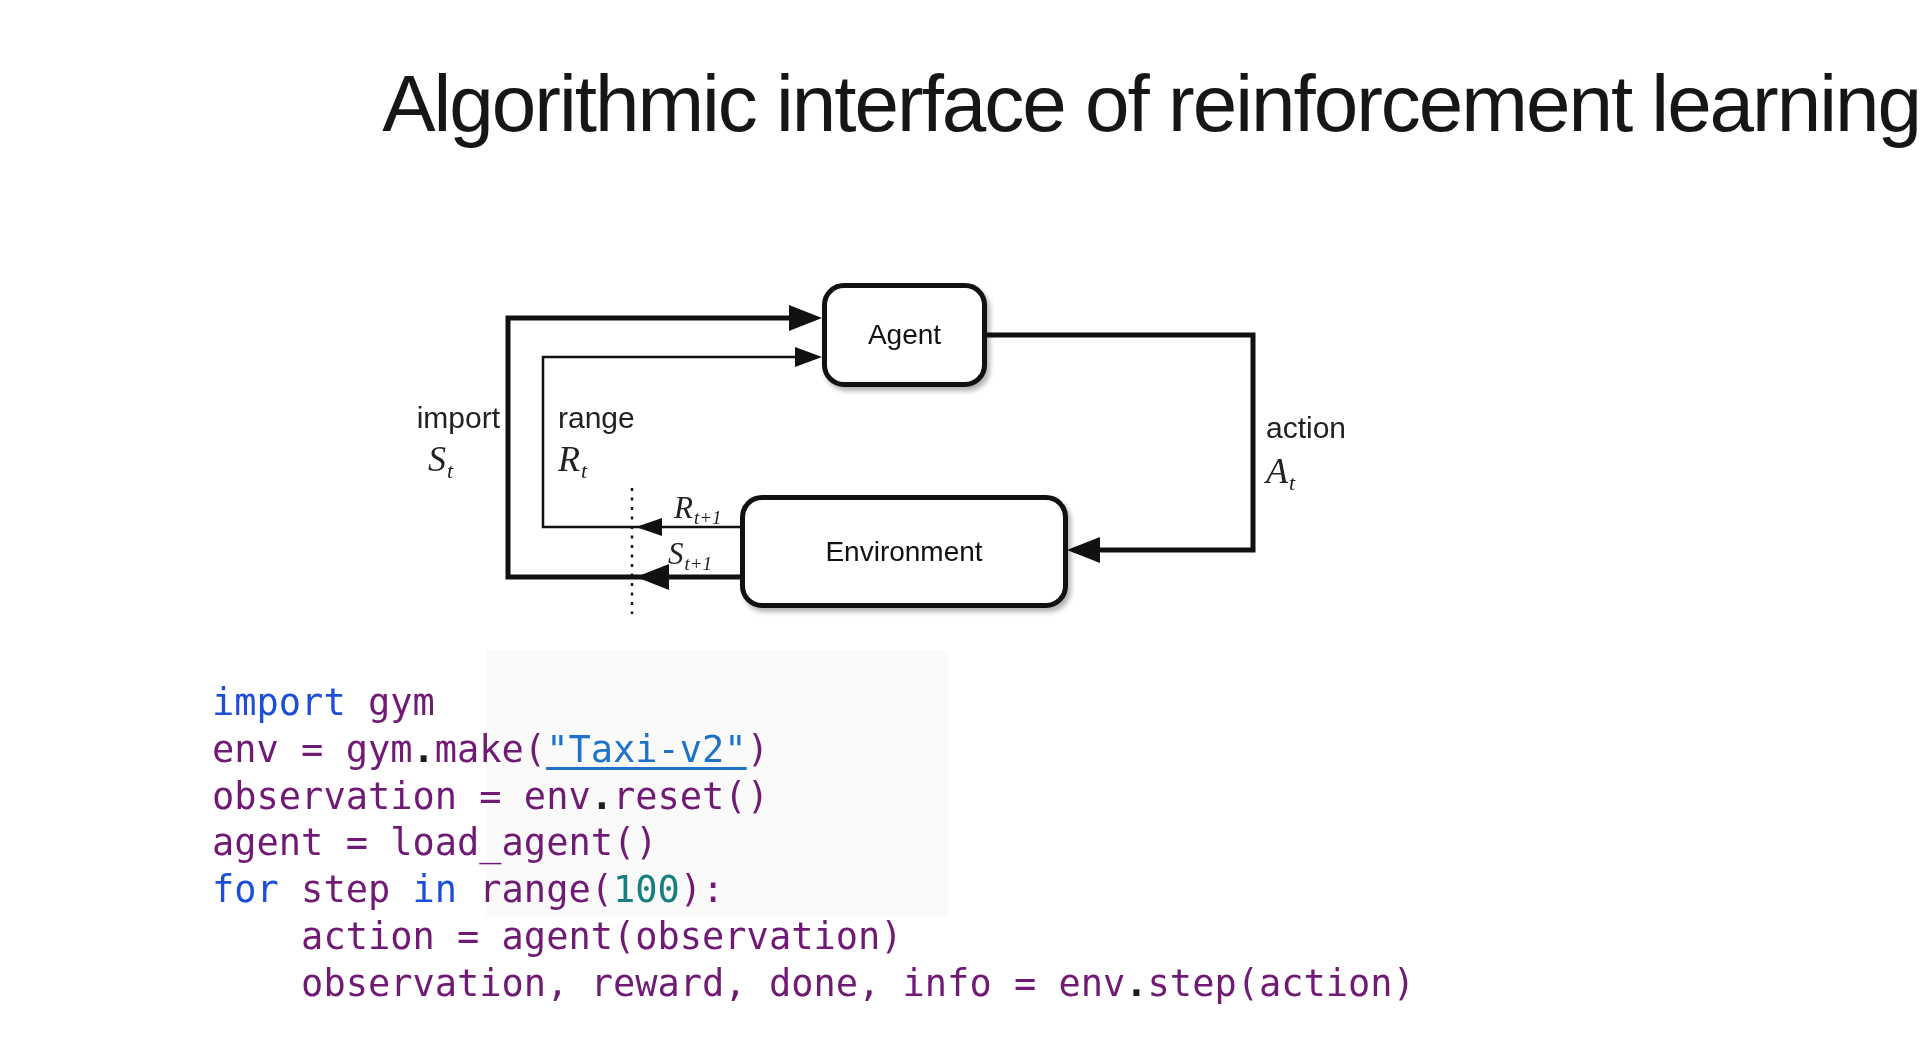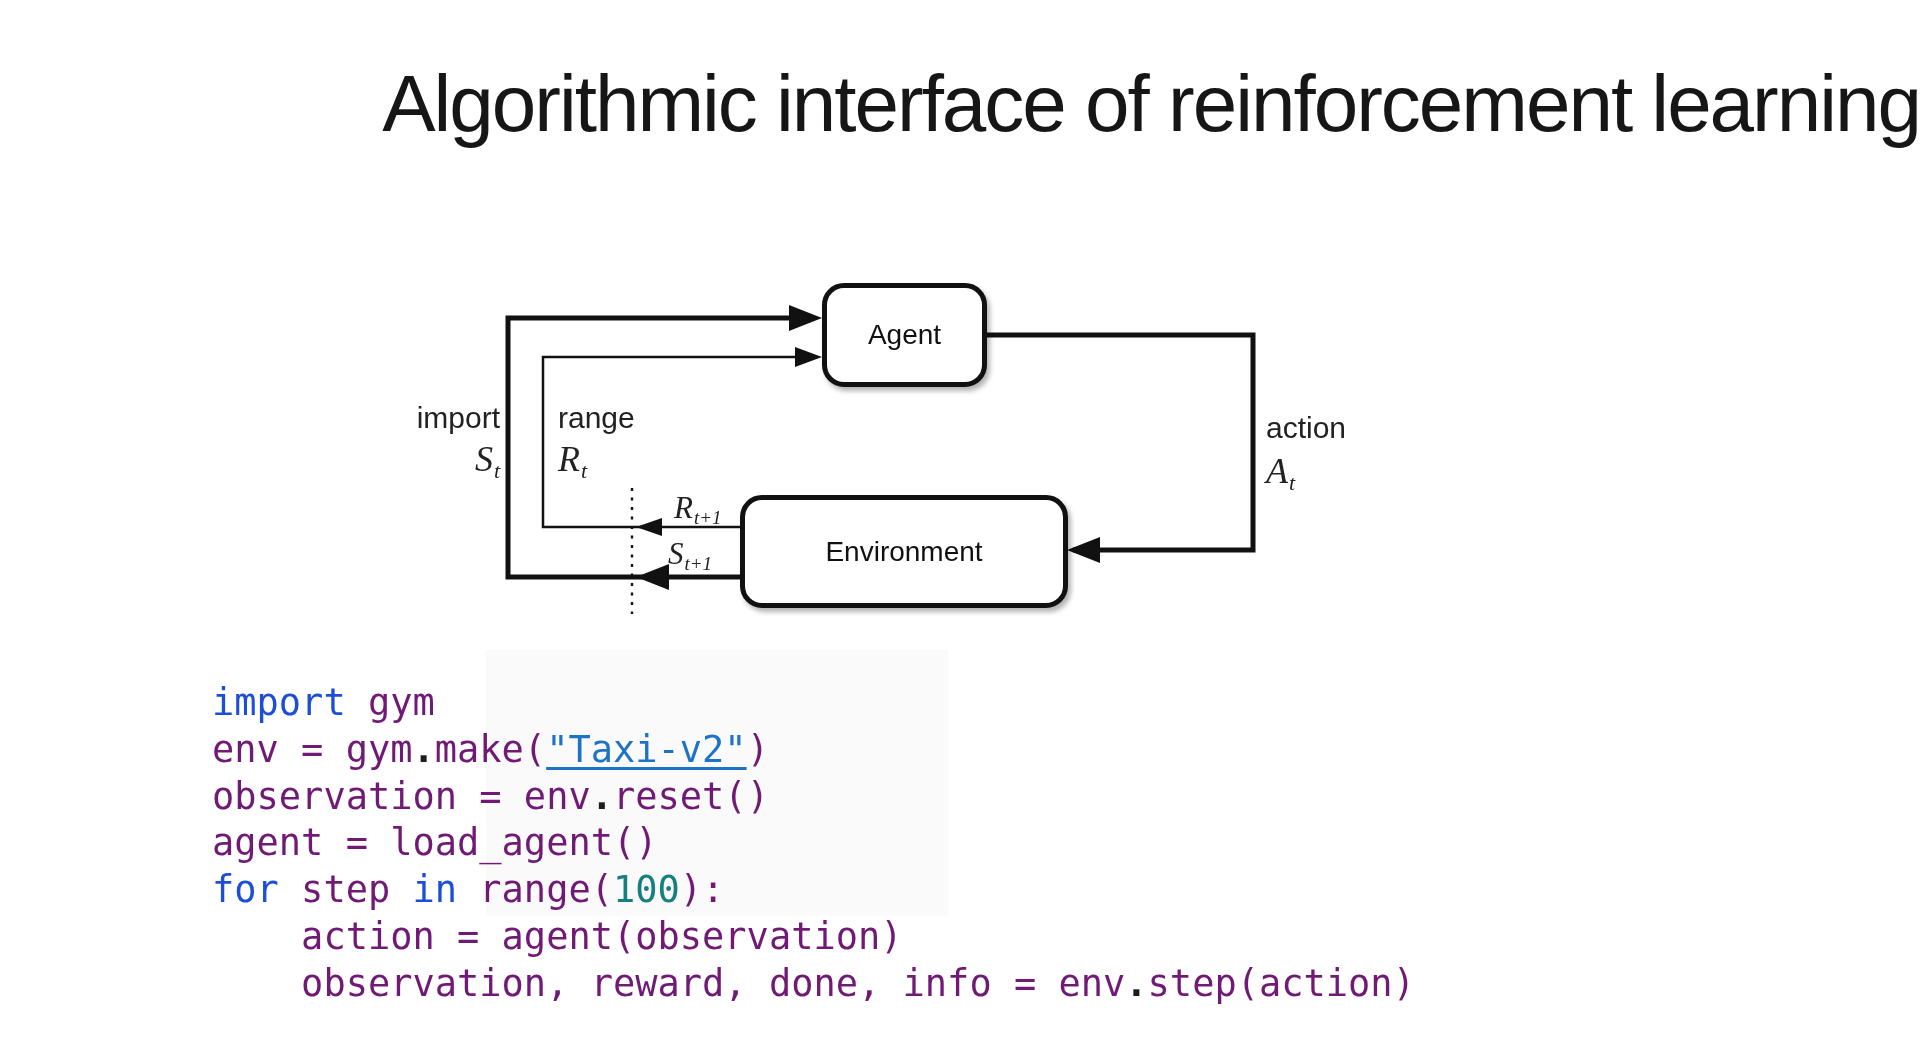--- a/index.html
+++ b/index.html
@@ -28,21 +28,21 @@
   #environment-box{left:740px;top:495px;width:328px;height:113px;}
 
   .flow-label{font-size:30px;color:#222222;line-height:1.05;}
   .math{font-family:"Liberation Serif",serif;font-style:italic;color:#222222;}
   .math .main{font-size:36px;}
   .math .sub{font-size:22px;font-style:italic;vertical-align:-7px;margin-left:1px;}
   .math-sm .main{font-size:31px;}
   .math-sm .sub{font-size:19px;vertical-align:-6px;}
 
   #state-label{left:400px;top:402px;width:100px;text-align:right;}
-  #state-sym{left:428px;top:438px;width:72px;text-align:right;}
+  #state-sym{left:428px;top:438px;width:72px;text-align:left;}
   #reward-label{left:558px;top:402px;}
   #reward-sym{left:558px;top:438px;}
   #action-label{left:1266px;top:412px;}
   #action-sym{left:1266px;top:450px;}
   #reward-next-sym{left:674px;top:490px;}
   #state-next-sym{left:668px;top:536px;}
 
   
   #code-bg{
     left:486px;top:650px;width:462px;height:266px;

